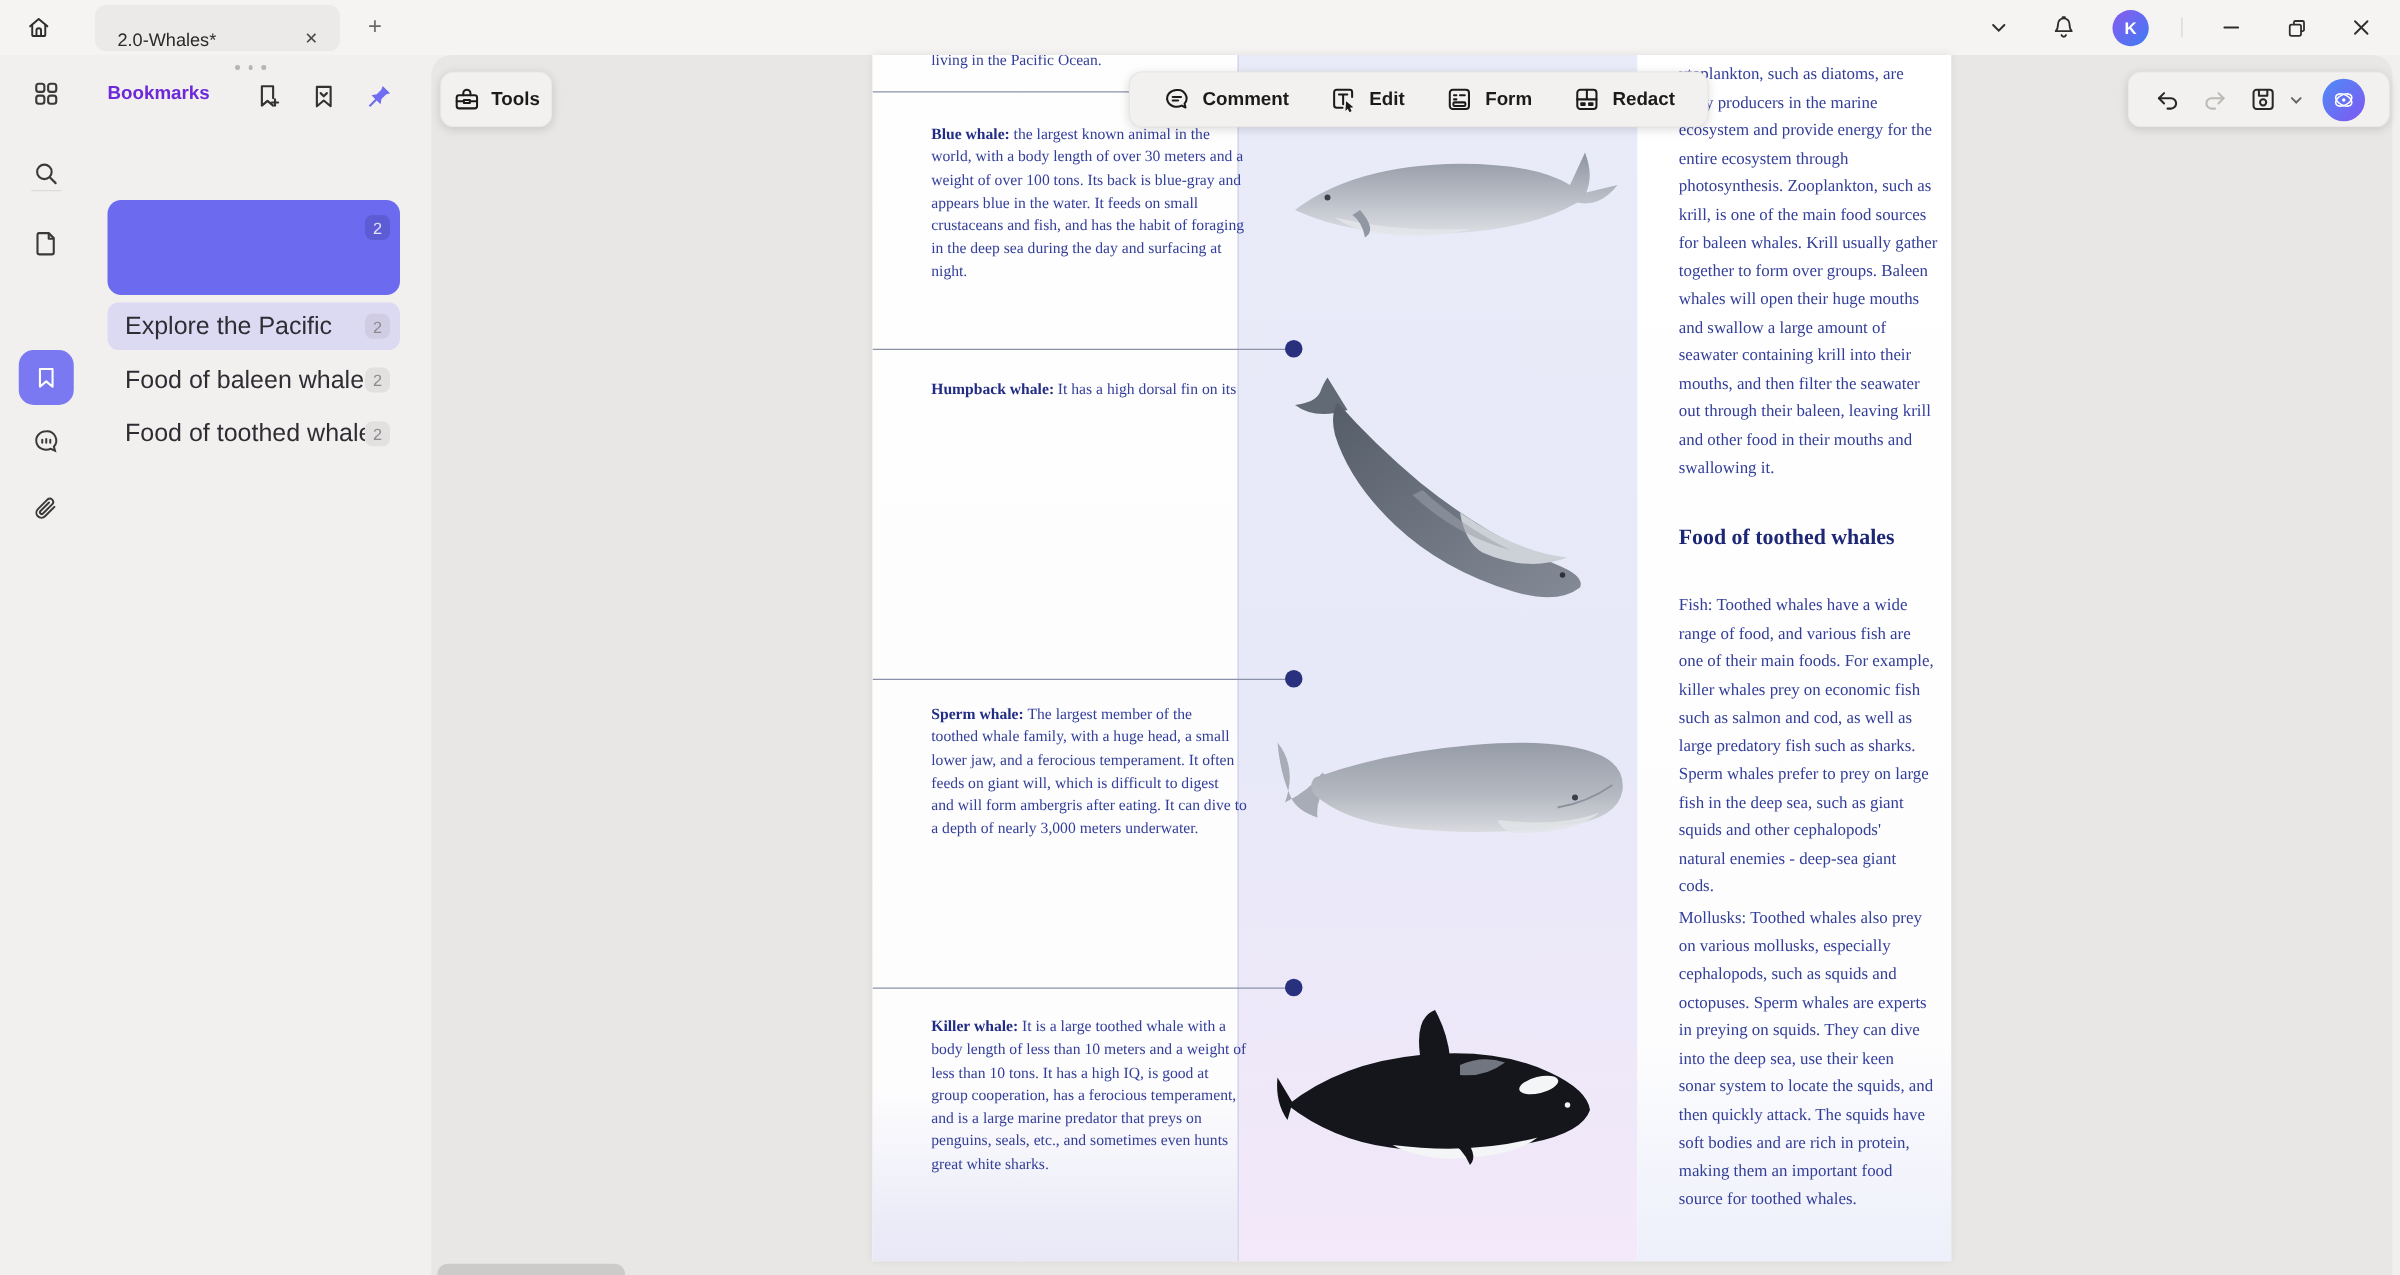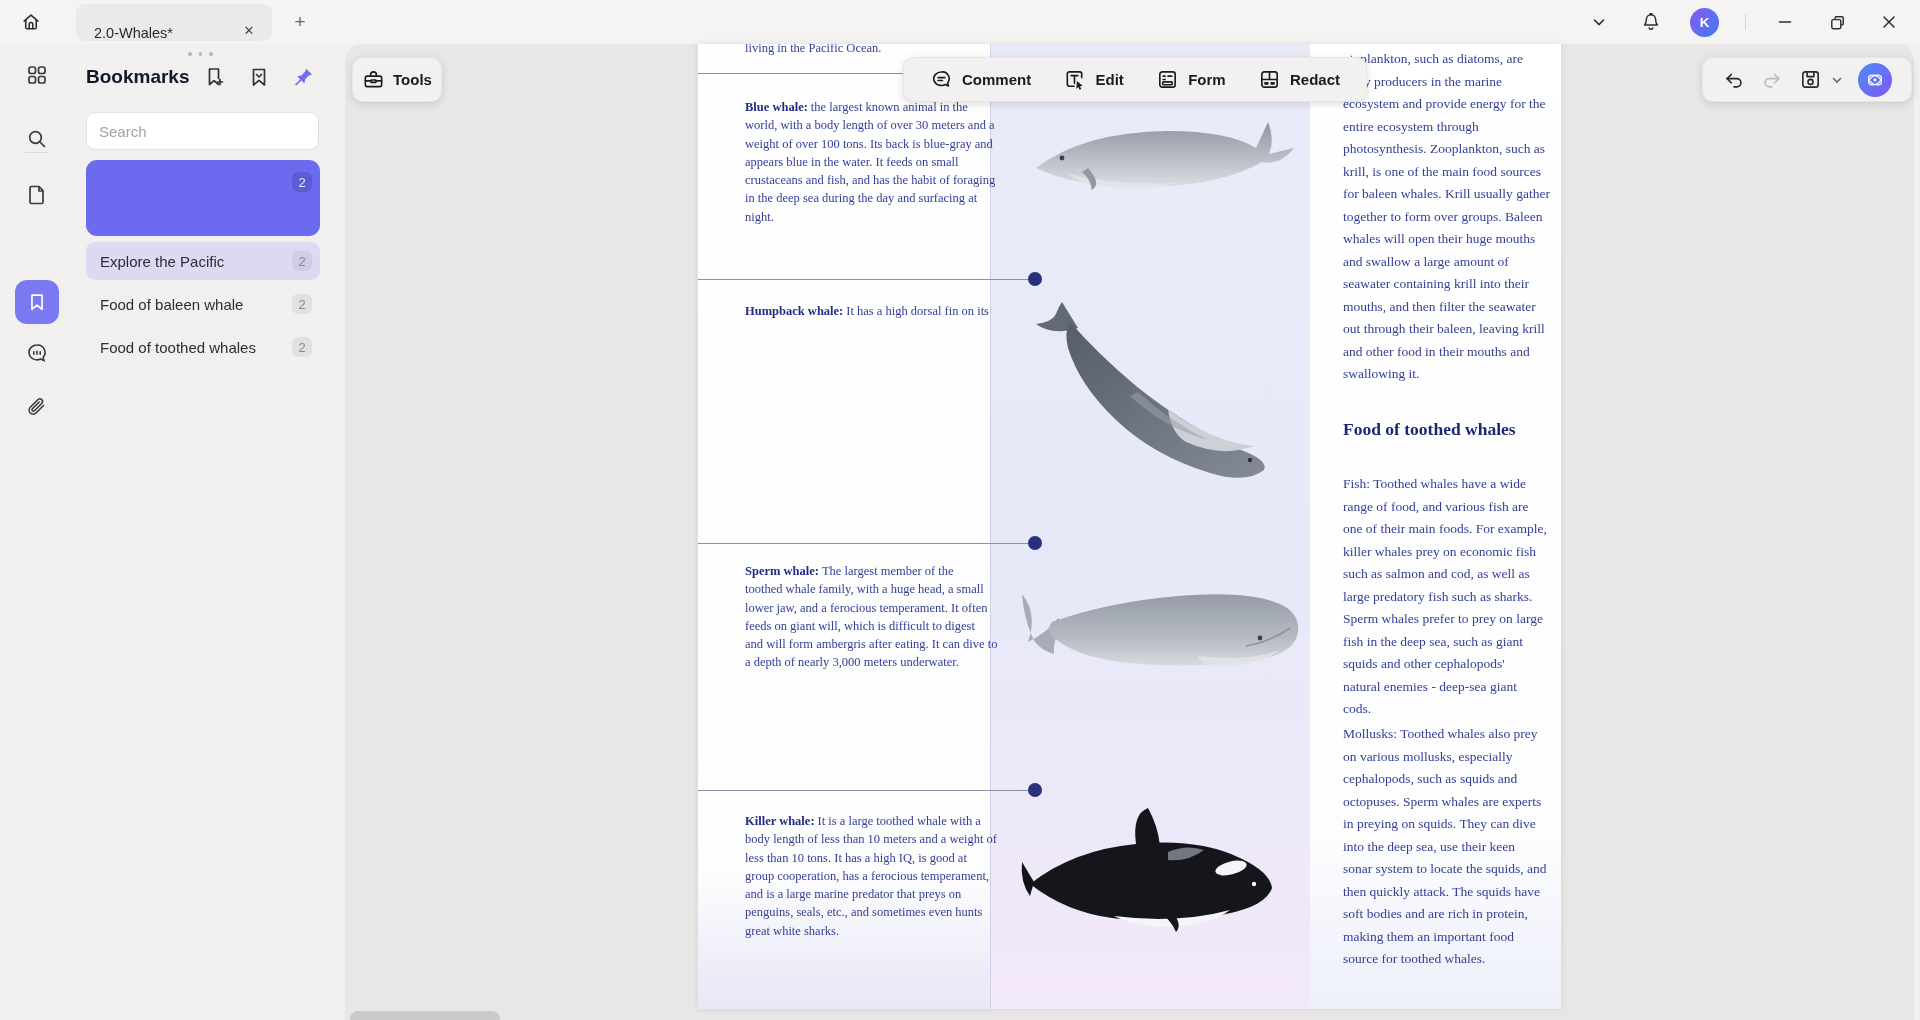--- a/index.html
+++ b/index.html
@@ -27,37 +27,37 @@
   
   .leftrail{position:absolute;left:0;top:44px;width:74px;bottom:0;background:var(--panel)}
   .rail-ic{position:absolute;left:24px;width:26px;height:26px;color:#3b3a39;display:flex;align-items:center;justify-content:center}
   .rail-divider{position:absolute;left:25px;top:108px;width:24px;height:1px;background:#dddbd9}
   .rail-active{position:absolute;left:15px;top:236px;width:44px;height:44px;background:#7b79f1;border-radius:12px;display:flex;align-items:center;justify-content:center;color:#fff}
 
   
   .sidebar{position:absolute;left:86px;top:44px;width:253px;bottom:0}
   .handle{position:absolute;left:102px;top:8px;display:flex;gap:7px}
   .handle i{width:3.5px;height:3.5px;border-radius:50%;background:#b7b5b2}
-  .panel-title{position:absolute;left:0;top:22px;font-size:19px;font-weight:700;color:#0f172a}
+  .panel-title{position:absolute;left:0;top:22px;font-size:15px;font-weight:700;color:#6d28d9}
   .panel-ic{position:absolute;top:20px;width:26px;height:26px;color:#333231;display:flex;align-items:center;justify-content:center}
   .search-box{position:absolute;left:0;top:68px;width:233px;height:38px;background:#fff;border:1px solid #e4e2e0;border-radius:9px;padding:0 12px;display:flex;align-items:center}
   .search-box input{border:0;outline:0;background:transparent;font-size:15px;color:#333;width:100%;font-family:"Liberation Sans",sans-serif}
   .search-box input::placeholder{color:#a5a2a0}
 
   .bk-edit-wrap{position:absolute;left:0;top:116px;width:234px;height:76px;background:var(--accent);border-radius:11px}
   .bk-edit-box{position:absolute;left:6px;top:6px;width:190px;height:64px;background:#fff;border-radius:8px;padding:6px 8px;font-size:15px;color:#222;line-height:24px}
   .sel{background:var(--selection)}
   .caret{display:inline-block;width:1.5px;height:17px;background:#222;vertical-align:-3px;margin-left:1px}
   .bk-count{width:20px;height:20px;border-radius:6px;display:flex;align-items:center;justify-content:center;font-size:13px}
   .bk-edit-count{position:absolute;right:8px;top:12px;background:rgba(25,25,90,.18);color:#e3e3fb}
 
   .bk-list{position:absolute;left:0;top:198px;width:234px}
   .bk-row{position:relative;height:38px;border-radius:9px;margin-bottom:5px;display:flex;align-items:center;padding:0 8px 0 14px}
   .bk-row.state-highlighted{background:var(--lavender)}
-  .bk-label{flex:1;font-size:15px;color:#2e2d33;white-space:nowrap;overflow:hidden}
+  .bk-label{flex:1;font-size:20px;color:#2e2d33;white-space:nowrap;overflow:hidden}
   .bk-row .bk-count{background:rgba(120,118,125,.12);color:#8b898f}
 
   
   .chip{position:absolute;top:57px;height:45px;background:var(--chip);border:1px solid rgba(0,0,0,.045);border-radius:11px;box-shadow:0 2px 8px rgba(0,0,0,.13);display:flex;align-items:center;z-index:30}
   .tools-chip{left:352px;width:90px;justify-content:center;gap:8px}
   .chip-label{font-size:15px;font-weight:700;color:#1c1b1a}
   .actions-chip{left:903px;width:464px;justify-content:space-between;padding:0 26px}
   .action-btn{display:flex;align-items:center;gap:9px}
   .quick-chip{left:1702px;width:210px;justify-content:center;gap:14px}
   .qc-ic{display:flex;align-items:center;justify-content:center;width:24px;height:24px;color:#2a2928}
@@ -199,23 +199,20 @@
       <svg width="24" height="24" viewBox="0 0 24 24" fill="none" stroke="#333231" stroke-width="1.7" stroke-linecap="round" stroke-linejoin="round">
           <path d="M6.5 4.5h11V20l-5.5-4.6L6.5 20Z"></path>
           <path d="M9.5 9.5l2.5 2.5 2.5-2.5"></path>
         </svg>
     </span>
     <span class="panel-ic" style="left:204px">
       <svg width="24" height="24" viewBox="0 0 24 24" fill="#6f6df2">
           <path d="M14.2 2.8 21 9.6l-3.2 1-3.6 3.6-.8 4.2-3-3-5.2 5.2-1.2-1.2 5.2-5.2-3-3 4.2-.8 3.6-3.6 1.2-3z"></path>
         </svg>
     </span>
-    <div class="search-box">
-      <input type="text" placeholder="Search" style="">
-    </div>
 
     <div class="bk-edit-wrap">
       <span class="bk-count bk-edit-count">2</span>
     </div>
 
     <div class="bk-list">
 
         <div class="bk-row state-highlighted">
           <span class="bk-label">Explore the Pacific</span>
           <span class="bk-count">2</span>

